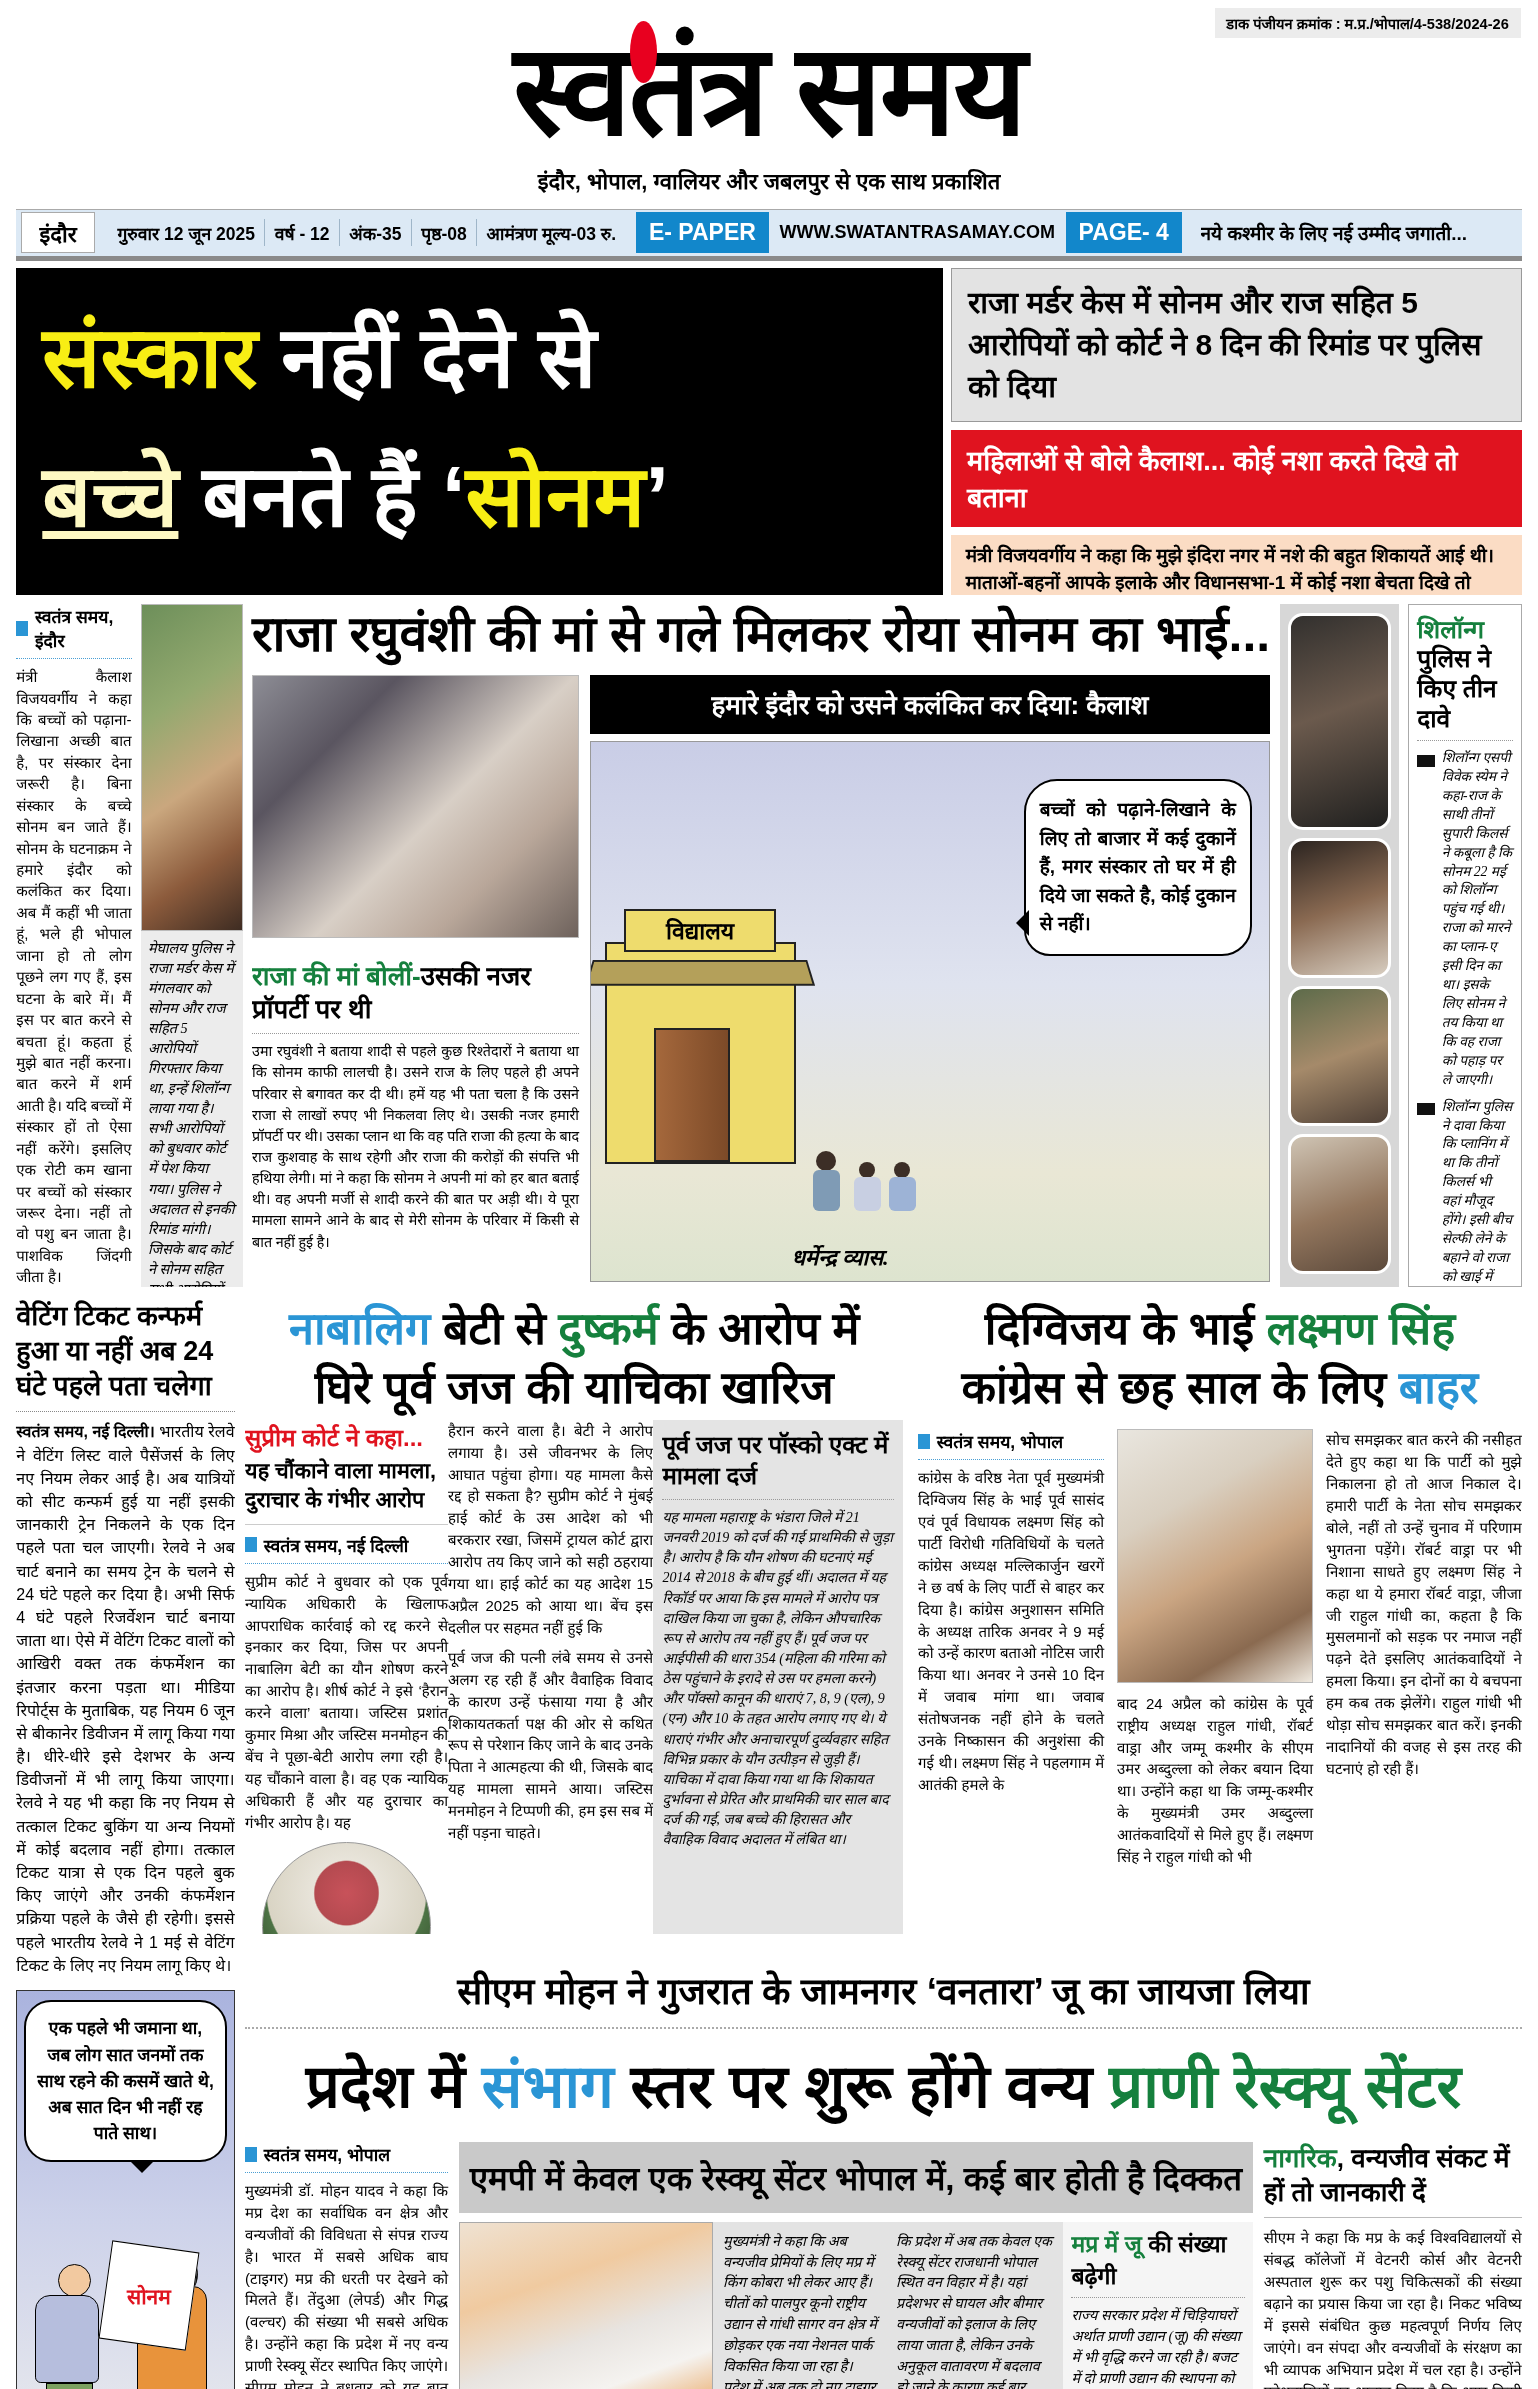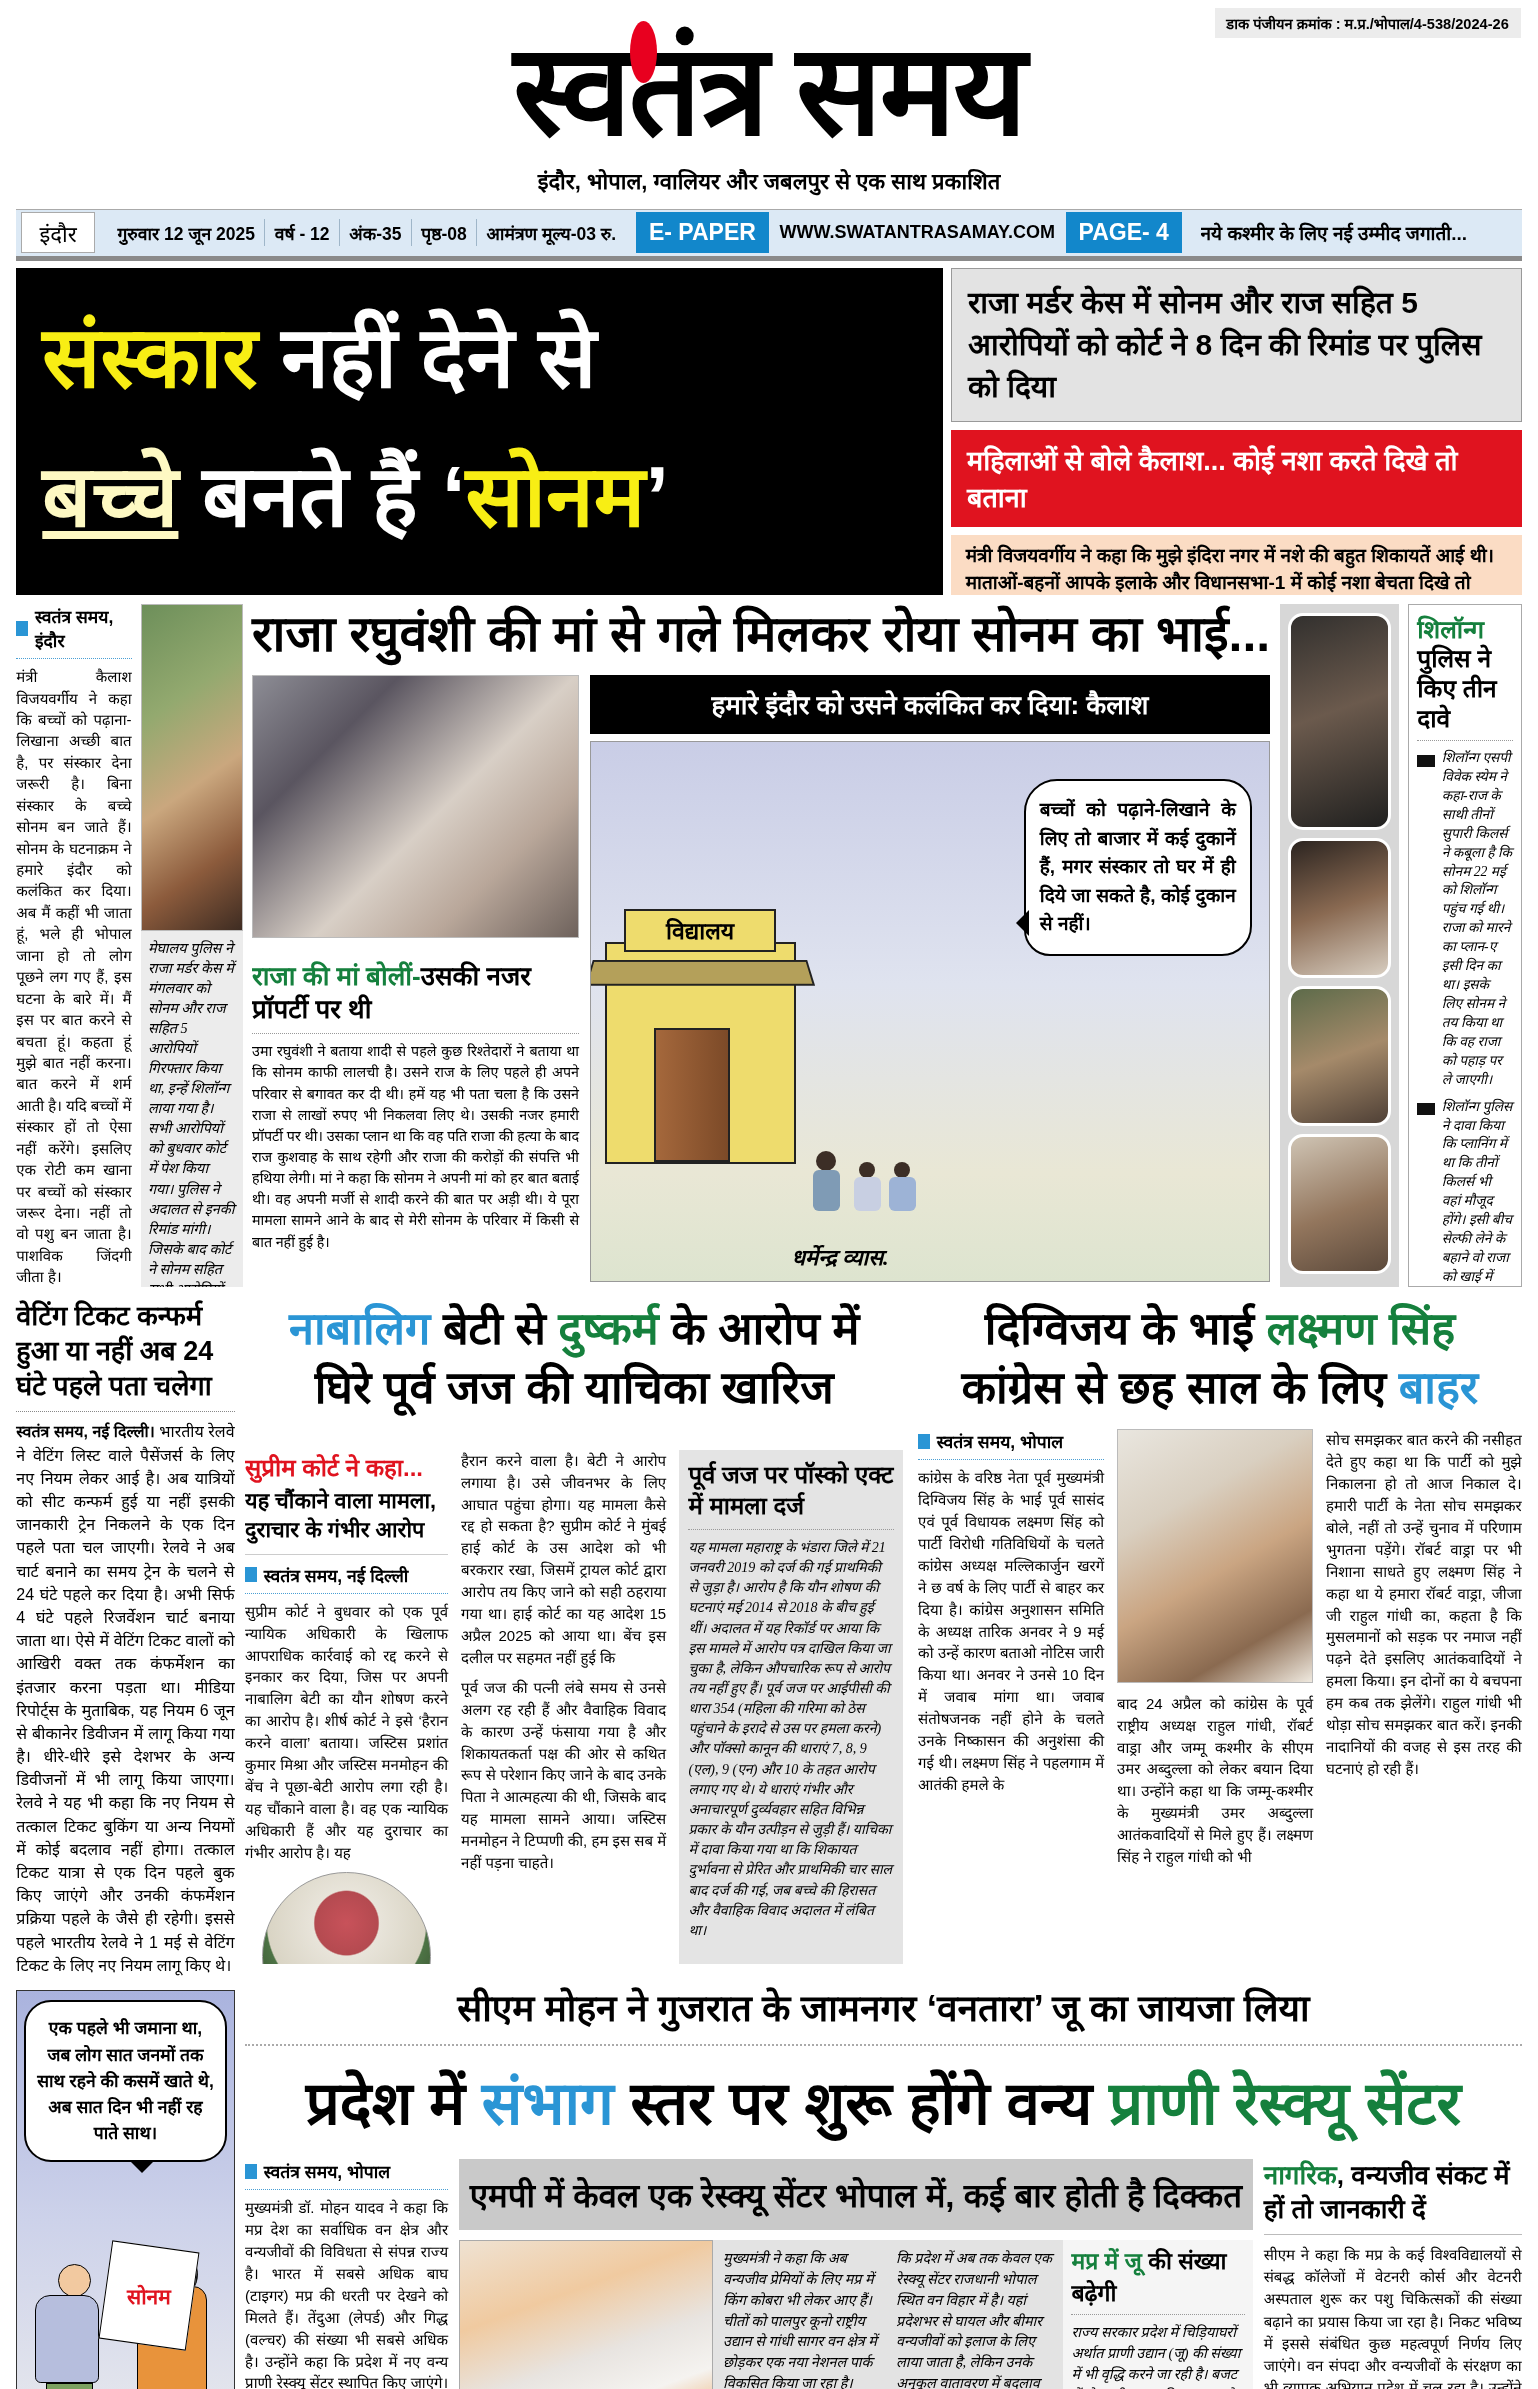--- a/index.html
+++ b/index.html
@@ -7,21 +7,21 @@
   .page { width:1538px; height:2389px; background:#fff; position:relative; overflow:hidden; padding:0 16.3px; }
 
   
   .postal { position:absolute; top:8.2px; right:17.5px; background:#ececec; padding:4.7px 11.7px; font-weight:bold; font-size:14.6px; }
   .masthead { text-align:center; padding-top:27px; position:relative; }
   .red-dot { position:absolute; left:614px; top:21px; width:27px; height:62px; background:#e8001f; border-radius:50%; }
   .mast-title { font-family:"Liberation Serif", serif; font-size:127px; line-height:1.02; font-weight:900; letter-spacing:-2.3px; }
   .tagline { font-size:22px; font-weight:bold; margin-top:8.2px; }
 
   .infobar { margin-top:14px; background:#dce9f5; border-top:1.2px solid #aaa; display:flex; align-items:center; height:47px; padding:0 4.7px; }
-  .city-box { background:#fff; border:0.6px solid #aaa; font-size:22px; font-weight:400; padding:4.7px 17.5px; margin-right:13px; }
+  .city-box { background:#fff; border:0.6px solid #aaa; font-size:22px; font-weight:700; padding:4.7px 17.5px; margin-right:13px; }
   .ib-item { font-size:17.5px; font-weight:bold; padding:0 9.3px; white-space:nowrap; }
   .sep { width:1.2px; height:27px; background:#9fb6c9; }
   .blue-box { background:#1287cb; color:#fff; font-size:23px; font-weight:900; padding:7px 13px; margin:0 10.5px; }
   .website { font-size:18px; font-weight:900; }
   .teaser { font-size:19px; font-weight:900; margin-left:8.2px; white-space:nowrap; overflow:hidden; }
   .top-rule { height:5.3px; background:#8a8a8a; }
 
   
   .lead { display:flex; gap:8.2px; margin-top:7px; }
   .lead-black { flex:1; background:#000; color:#fff; padding:20px 26px 11.7px; height:327px; overflow:hidden; }
@@ -99,21 +99,21 @@
   .c2-woman .head { width:31.5px; height:31.5px; background:#f2c9a0; border:1.8px solid #000; border-radius:50%; margin-left:8.2px; }
   .c2-woman .hair { position:absolute; top:-3.5px; left:28px; width:33px; height:41px; background:#111; border-radius:50%; }
   .c2-woman .saree { width:70px; height:146px; background:#e8933b; border:1.8px solid #000; border-radius:23px 14px 17.5px 35px; margin-top:-3.5px; }
   .paper { position:absolute; left:88px; bottom:158px; width:88px; height:99px; background:#fff; border:1.8px solid #000; transform:rotate(8deg); display:flex; align-items:center; justify-content:center; }
   .paper span { color:#e0131f; font-size:21px; font-weight:900; transform:rotate(-8deg); }
 
   .low-right { flex:1; }
   .midrow { display:flex; gap:15px; }
   .judge { width:658px; }
   .j-head { font-size:45px; font-weight:900; line-height:1.32; text-align:center; white-space:nowrap; }
-  .j-cols { display:flex; gap:13px; margin-top:32px; height:514px; overflow:hidden;justify-content:space-between; }
+  .j-cols { display:flex; margin-top:2px; height:514px; overflow:hidden;justify-content:space-between; }
   .j1 { width:203px; }
   .sub-red { color:#e0131f; font-size:24px; font-weight:900; }
   .sub-black { font-size:21.6px; font-weight:900; line-height:1.32; margin:4.7px 0 8.2px; border-bottom:1.8px solid #ccc; padding-bottom:9.3px; }
   .body-p { font-size:15px; line-height:1.46; text-align:justify; }
   .j2 { width:205px; }
   .sc-photo { width:169px; height:169px; border-radius:50%; margin:8.2px auto; background:radial-gradient(circle at 50% 30%, #c8525a 0%, #b44a50 22%, #e8e4da 23%, #d9d4c4 55%, #4d7345 56%, #37512f 78%, #8d9b84 79%, #cfd8cc 100%); border:0.6px solid #999; }
   .j3 { flex:1; background:#e4e4e4; padding:10.5px 9.3px; }
   .j3-head { font-size:24px; font-weight:900; line-height:1.28; border-bottom:1.8px dotted #999; padding-bottom:7px; }
   .j3-text { font-size:14px; line-height:1.44; margin-top:8.2px; }
 

